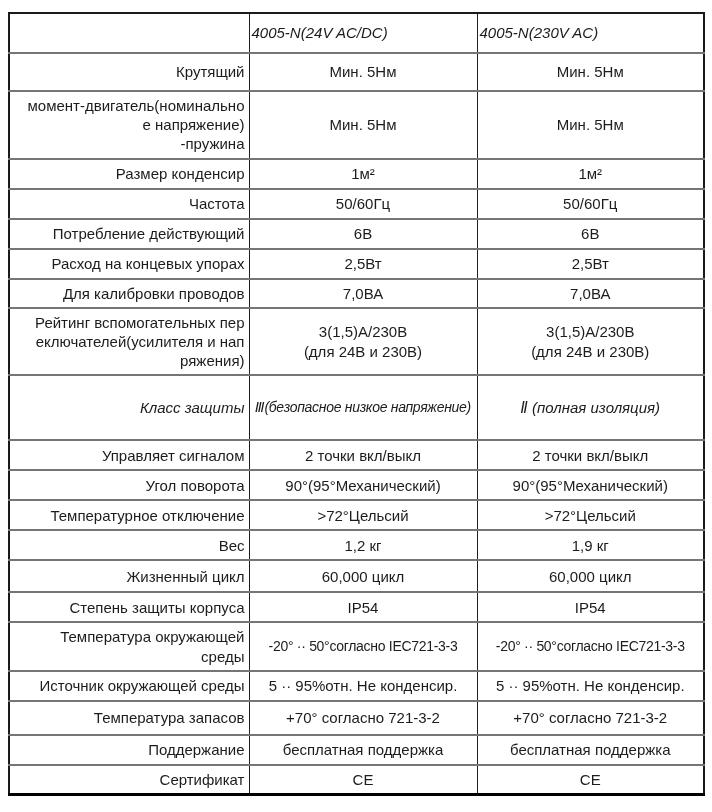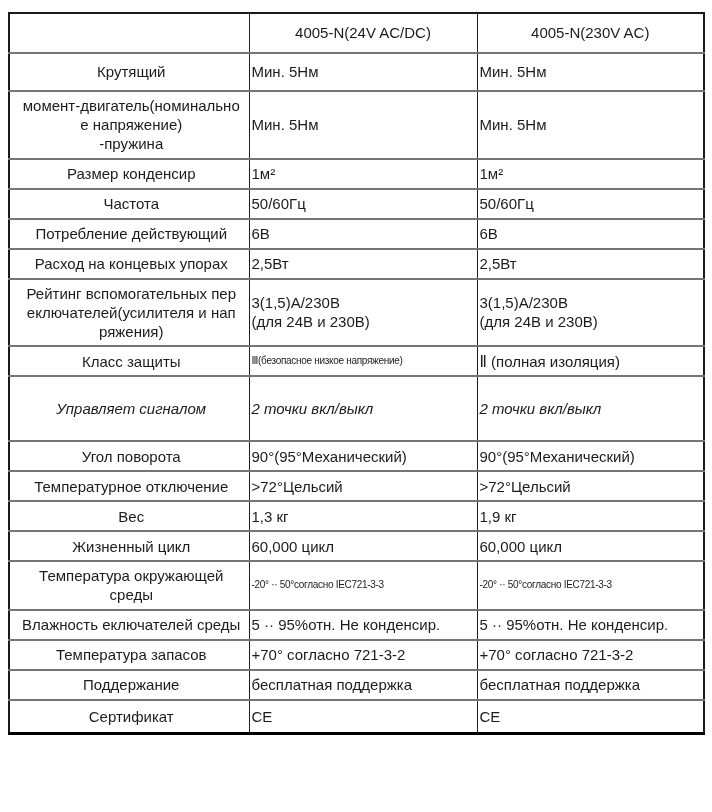--- a/index.html
+++ b/index.html
@@ -30,33 +30,33 @@
 
   th, td {
     border-left: 1.5px solid #1f1f1f;
     border-top: 2px solid #757575;
     vertical-align: middle;
     font-weight: normal;
     white-space: pre-line;
     padding: 4px 2px;
     line-height: 1.28;
   }
-  thead th { border-top: none; height: 30px; text-align: center; }
+  thead th { border-top: none; height: 30px; text-align: left; font-style: italic; }
   th:first-child, td:first-child { border-left: none; }
 
   td.lbl {
-    text-align: center;
+    text-align: right;
     padding-left: 8px;
     padding-right: 4px;
   }
   td.val {
-    text-align: left;
+    text-align: center;
   }
   td.val.tight {
-    font-size: 10px;
+    font-size: 14px;
     letter-spacing: -0.3px;
     margin-left: 12px;
   }
 
   
   tbody tr           { height: 30px; }
   tbody tr:nth-child(1)  { height: 38px; }
   tbody tr:nth-child(2)  { height: 60px; padding-left: 17px; }
   tbody tr:nth-child(7)  { height: 20px; }
   tbody tr:nth-child(9)  { height: 65px; font-style: italic; }
@@ -109,20 +109,25 @@
           <td class="lbl">Потребление действующий</td>
           <td class="val">6В</td>
           <td class="val">6В</td>
         </tr>
         <tr>
           <td class="lbl">Расход на концевых упорах</td>
           <td class="val">2,5Вт</td>
           <td class="val">2,5Вт</td>
         </tr>
         <tr>
+          <td class="lbl">Для калибровки проводов</td>
+          <td class="val">7,0ВА</td>
+          <td class="val">7,0ВА</td>
+        </tr>
+        <tr>
           <td class="lbl">Рейтинг вспомогательных пер
 еключателей(усилителя и нап
 ряжения)</td>
           <td class="val">3(1,5)А/230В
 (для 24В и 230В)</td>
           <td class="val">3(1,5)А/230В
 (для 24В и 230В)</td>
         </tr>
         <tr>
           <td class="lbl">Класс защиты</td>
@@ -139,35 +144,40 @@
           <td class="val">90°(95°Механический)</td>
           <td class="val">90°(95°Механический)</td>
         </tr>
         <tr>
           <td class="lbl">Температурное отключение</td>
           <td class="val">&gt;72°Цельсий</td>
           <td class="val">&gt;72°Цельсий</td>
         </tr>
         <tr>
           <td class="lbl">Вес</td>
-          <td class="val">1,3 кг</td>
+          <td class="val">1,2 кг</td>
           <td class="val">1,9 кг</td>
         </tr>
         <tr>
           <td class="lbl">Жизненный цикл</td>
           <td class="val">60,000 цикл</td>
           <td class="val">60,000 цикл</td>
         </tr>
         <tr>
+          <td class="lbl">Степень защиты корпуса</td>
+          <td class="val">IP54</td>
+          <td class="val">IP54</td>
+        </tr>
+        <tr>
           <td class="lbl">Температура окружающей среды</td>
           <td class="val tight">-20° ·· 50°согласно IEC721-3-3</td>
           <td class="val tight">-20° ·· 50°согласно IEC721-3-3</td>
         </tr>
         <tr>
-          <td class="lbl">Влажность еключателей среды</td>
+          <td class="lbl">Источник окружающей среды</td>
           <td class="val">5 ·· 95%отн. Не конденсир.</td>
           <td class="val">5 ·· 95%отн. Не конденсир.</td>
         </tr>
         <tr>
           <td class="lbl">Температура запасов</td>
           <td class="val">+70° согласно 721-3-2</td>
           <td class="val">+70° согласно 721-3-2</td>
         </tr>
         <tr>
           <td class="lbl">Поддержание</td>

